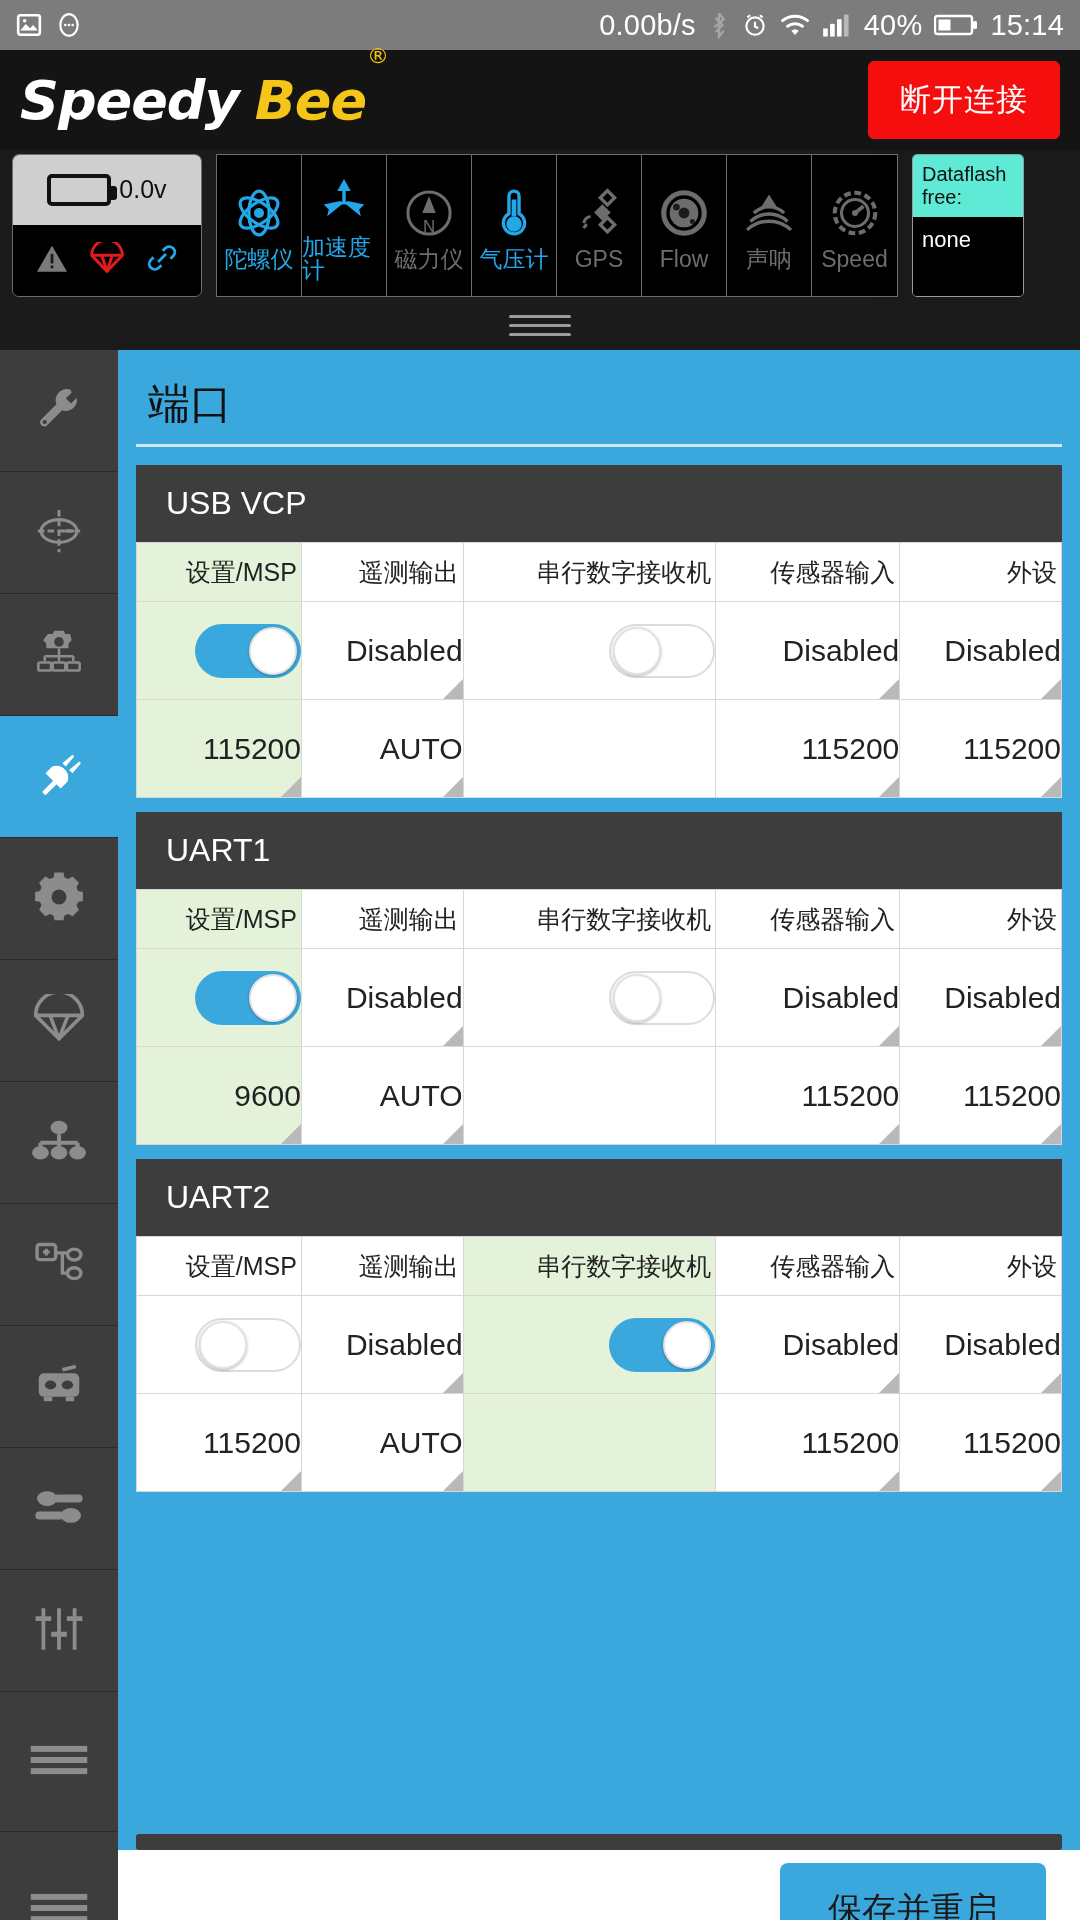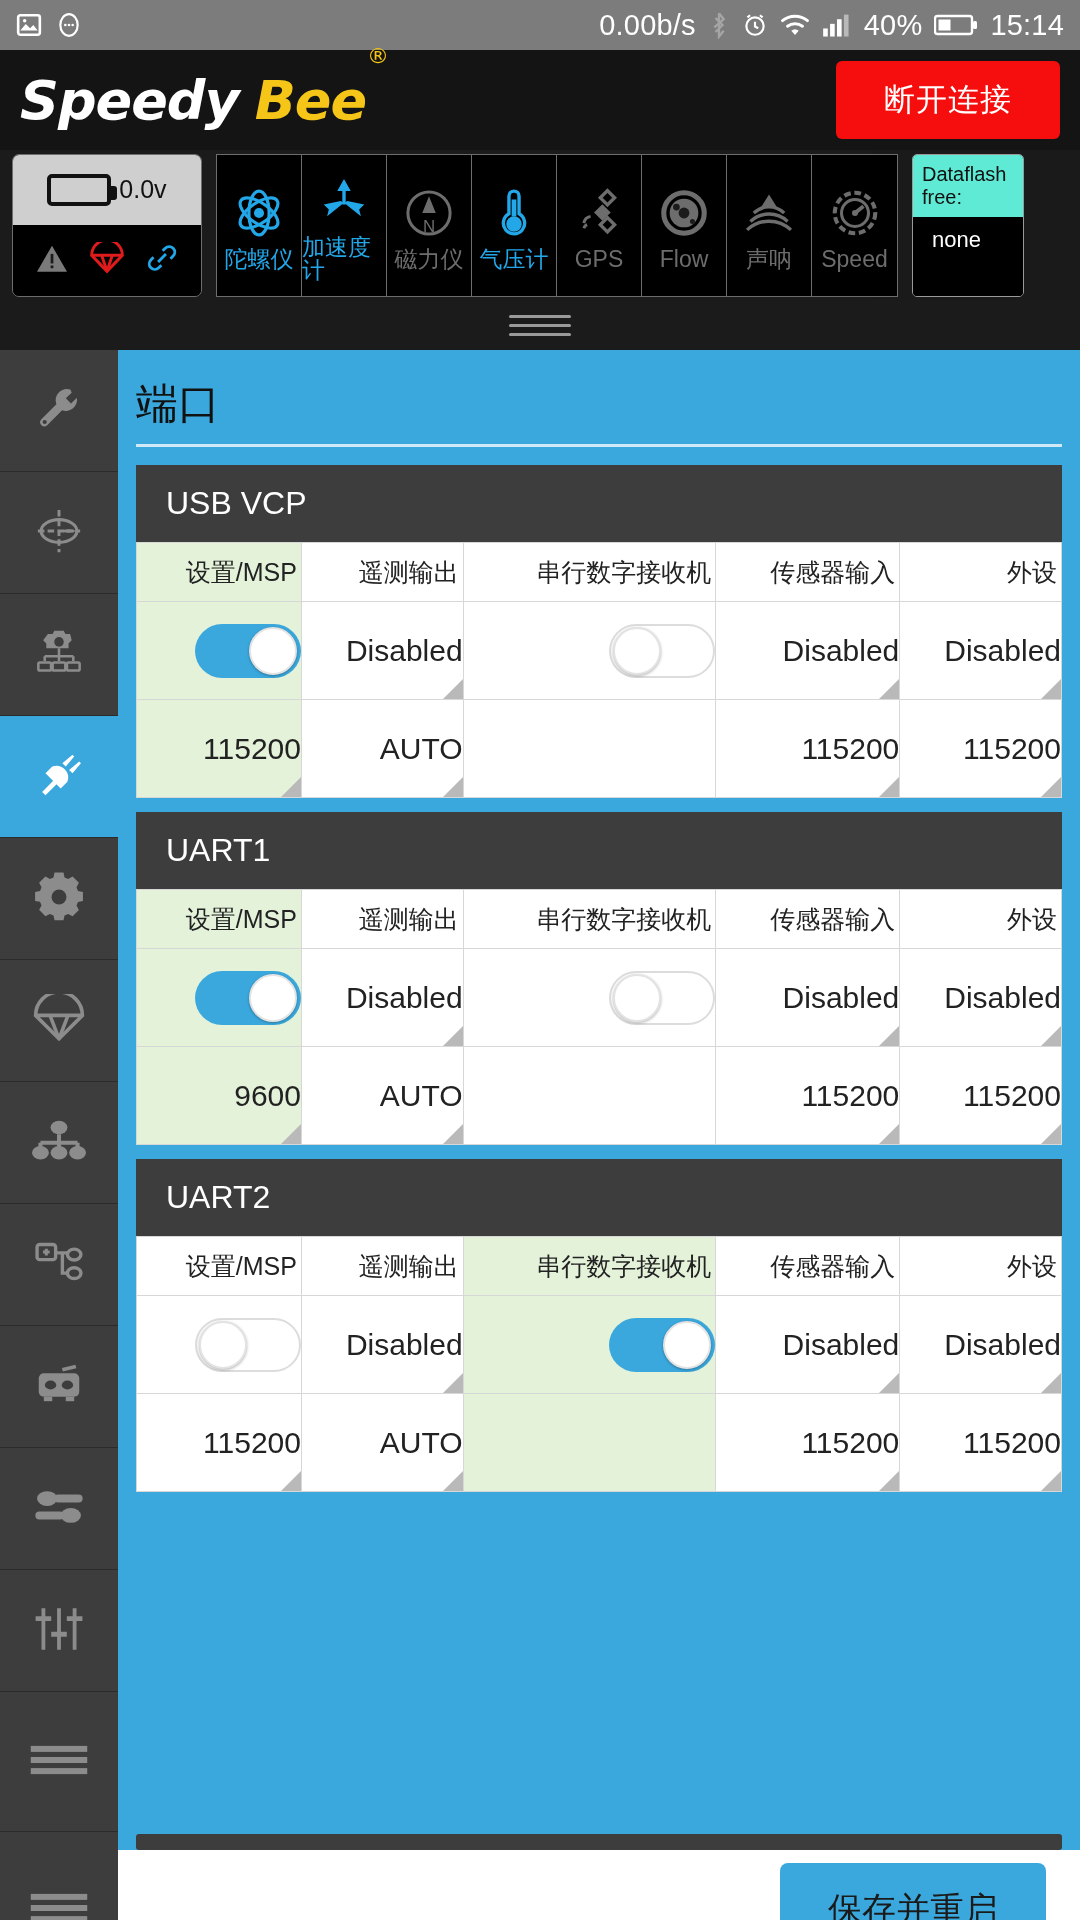--- a/index.html
+++ b/index.html
@@ -46,21 +46,21 @@
   .logo .reg {
     position: absolute; top: -26px; right: -22px;
     font-size: 22px; color: #f5c518; font-style: normal; font-weight: 400;
   }
   .disconnect-btn {
     margin-left: auto;
     background: #f60d0d;
     color: #fff;
     font-size: 31px;
     border: none; border-radius: 6px;
-    padding: 18px 48px;
+    padding: 18px 32px;
     cursor: pointer;
     letter-spacing: 1px;
   }
 
   
   .sensorbar {
     width: 872px; height: 150px;
     background: #1b1b1b;
     display: flex; align-items: center;
     padding: 0 12px;
@@ -122,21 +122,21 @@
     display: flex; flex-direction: column;
   }
   .df-top {
     background: #5eead4; color: #111;
     font-size: 20px; line-height: 1.15;
     padding: 8px 9px; height: 62px;
   }
   .df-bot {
     background: #000; color: #fff;
     font-size: 22px;
-    padding: 10px 19px; flex: 1;
+    padding: 10px 9px; flex: 1;
   }
 
   
   .draghandle-row {
     width: 1080px; height: 50px;
     background: #1b1b1b;
     display: flex; align-items: center; justify-content: center;
   }
   .drag-lines { width: 62px; }
   .drag-lines div { height: 3px; background: #9a9a9a; margin: 6px 0; border-radius: 2px; }
@@ -157,20 +157,21 @@
   .side-item.menu { height: 140px; }
 
   .content {
     flex: 1; background: #3ba8dd;
     display: flex; flex-direction: column;
     padding: 0;
   }
   .panel-title {
     color: #111; font-size: 42px;
     padding: 26px 18px 12px 18px;
+    margin-left: 12px;
   }
   .title-rule { height: 3px; background: #cfe9f7; margin: 0 18px 18px 18px; }
 
   .scroll-area {
     flex: 1; overflow: hidden;
     padding: 0 18px;
   }
 
   .port-card { margin-bottom: 14px; }
   .port-head {

